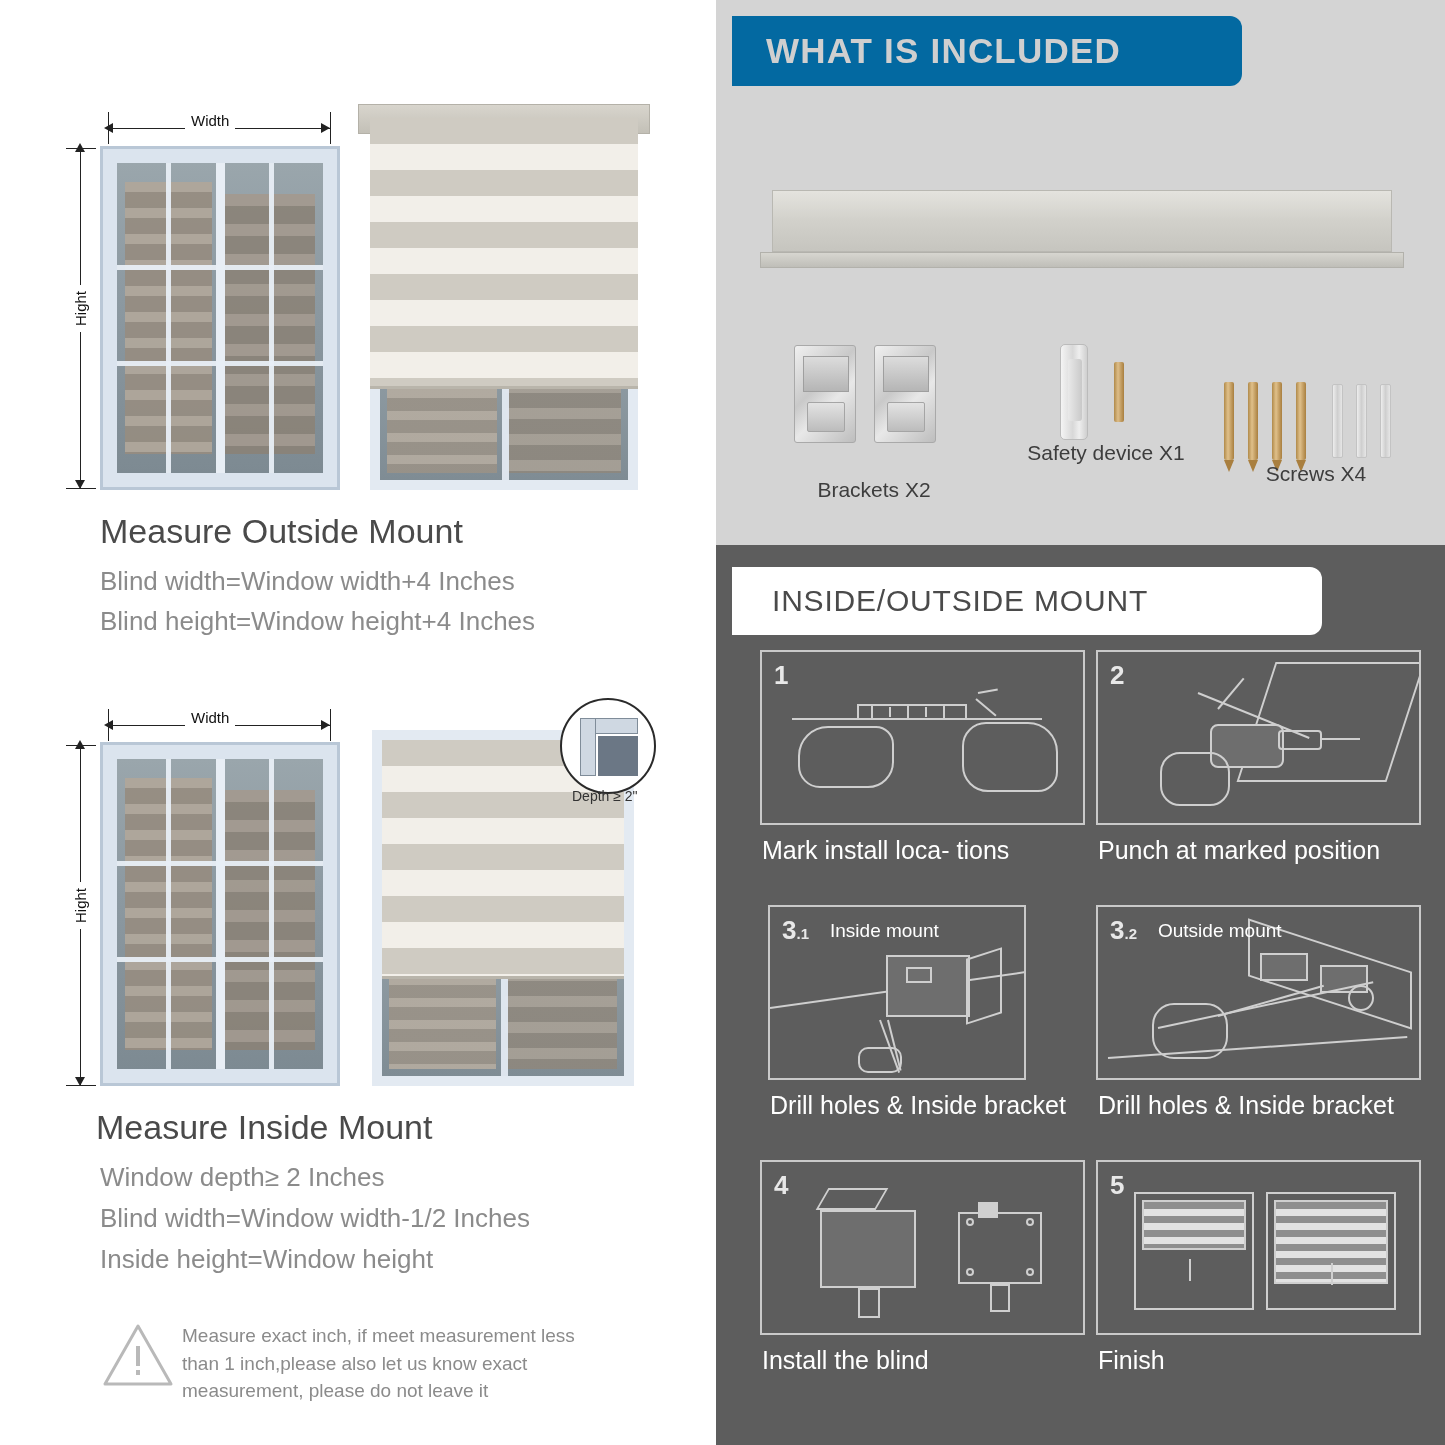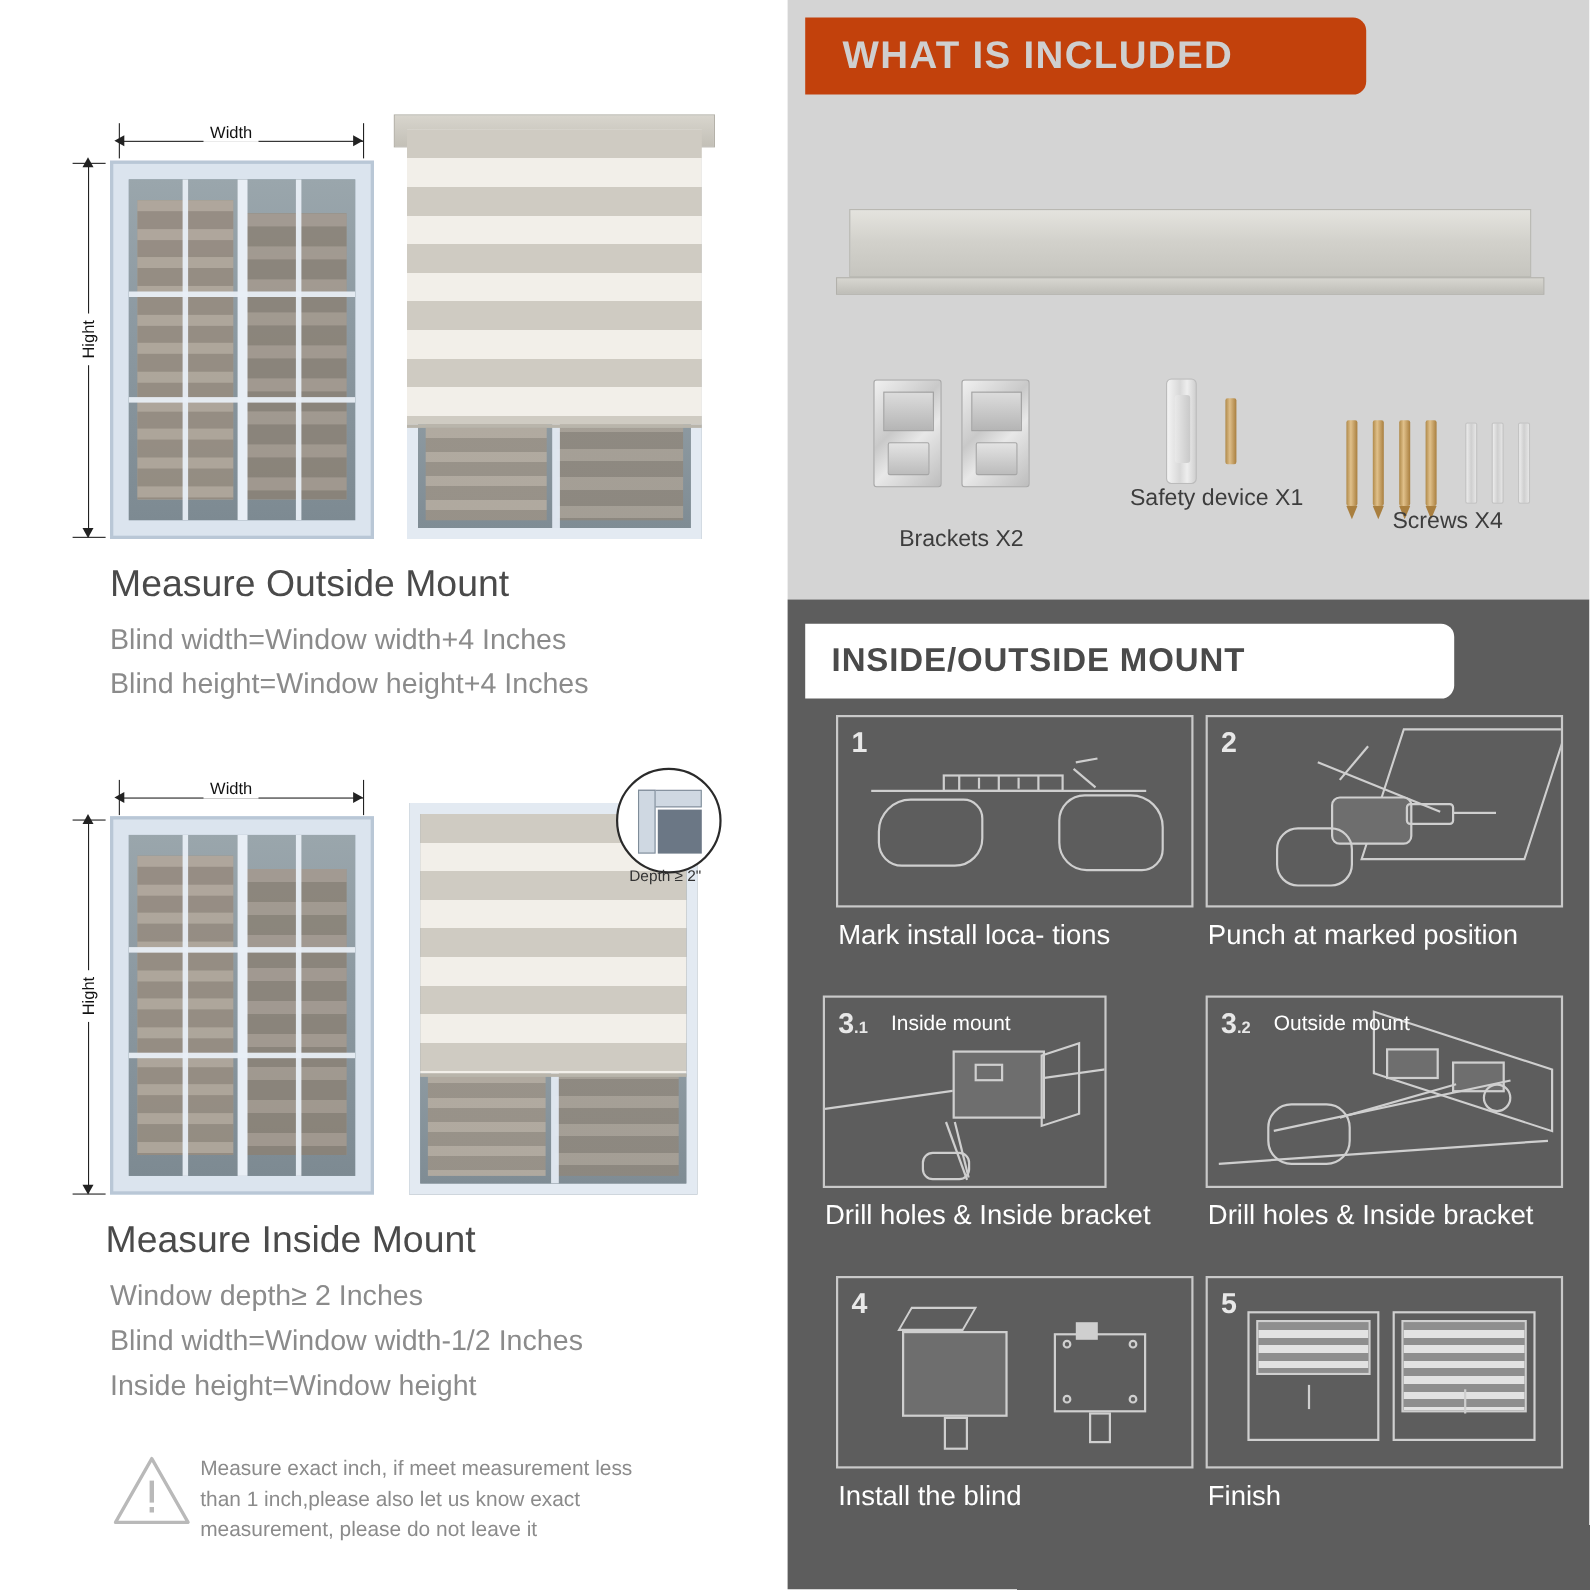--- a/index.html
+++ b/index.html
@@ -142,21 +142,21 @@
     position:absolute;font-size:19px;color:#8b8b8b;line-height:1.45;
   }
 
   
   .right-top{
     position:absolute;left:716px;top:0;width:729px;height:545px;
     background:#d4d4d4;
   }
   #included-banner{
     position:absolute;left:16px;top:16px;width:510px;height:70px;
-    background:#c2410c;border-radius:0 12px 12px 0;display:flex;align-items:center;
+    background:#0369a1;border-radius:0 12px 12px 0;display:flex;align-items:center;
   }
   #included-banner .hdr-text{color:#cfcfcf;font-size:35px;font-weight:bold;letter-spacing:1.2px;padding-left:34px;}
   .inc-title{
     position:absolute;left:0;right:0;top:128px;text-align:center;
     font-size:27px;color:#6a6a6a;font-weight:bold;
   }
   .headrail{
     position:absolute;left:56px;top:190px;width:620px;height:62px;
     background:linear-gradient(180deg,#e4e3de 0%,#d2d1cb 48%,#c6c5bf 100%);
     border:1px solid #b9b8b2;box-sizing:border-box;
@@ -214,21 +214,21 @@
 
   
   .right-bot{
     position:absolute;left:716px;top:545px;width:729px;height:900px;
     background:#5d5d5d;
   }
   #mount-banner{
     position:absolute;left:16px;top:22px;width:590px;height:68px;
     background:#ffffff;border-radius:0 12px 12px 0;display:flex;align-items:center;
   }
-  #mount-banner .hdr-text{color:#4a4a4a;font-size:30px;font-weight:bold;letter-spacing:.8px;padding-left:24px;}
+  #mount-banner .hdr-text{color:#4a4a4a;font-size:30px;font-weight:normal;letter-spacing:.8px;padding-left:40px;}
 
   .step{
     position:absolute;
   }
   .step-box{
     position:absolute;left:0;top:0;right:0;height:175px;
     border:2px solid #c9c9c9;box-sizing:border-box;
     background:#5d5d5d;overflow:hidden;
   }
   .step-num{
@@ -419,21 +419,21 @@
           <div class="sk" style="left:62px;top:100px;width:70px;height:54px;border-radius:20px;"></div>
           <div class="sk-line" style="left:120px;top:56px;width:40px;transform:rotate(-50deg);"></div>
         </div>
         <div class="step-num">
           <span>2</span><span class="sub"></span>
         </div>
       </div>
       <div class="step-cap">Punch at  marked position</div>
     </div>
 
-    <div class="step" style="left:32px;top:360px;width:258px;height:215px;">
+    <div class="step" style="left:52px;top:360px;width:258px;height:215px;">
       <div class="step-box">
         <div class="sketch">
           <div class="sk-line" style="left:0px;top:100px;width:330px;transform:rotate(-8deg);"></div>
           <div class="sk-fill" style="left:116px;top:48px;width:84px;height:62px;"></div>
           <div class="sk" style="left:136px;top:60px;width:26px;height:16px;"></div>
           <div class="sk" style="left:196px;top:46px;width:36px;height:66px;transform:skewY(-18deg);"></div>
           <div class="sk-line" style="left:110px;top:112px;width:56px;transform:rotate(70deg);"></div>
           <div class="sk-line" style="left:118px;top:112px;width:52px;transform:rotate(76deg);"></div>
           <div class="sk" style="left:88px;top:140px;width:44px;height:26px;border-radius:10px;"></div>
         </div>

